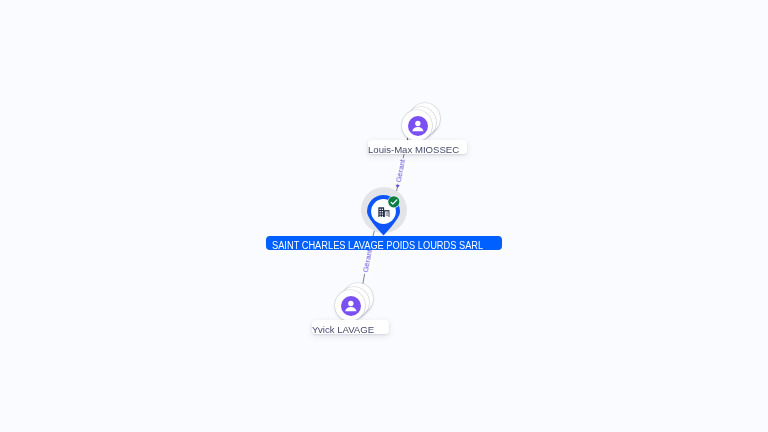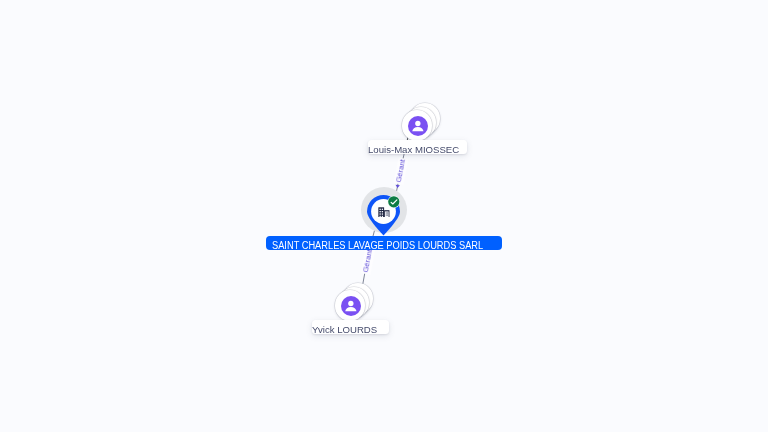--- a/index.html
+++ b/index.html
@@ -112,16 +112,16 @@
       <div class="pcircle" style="left:8.2px;top:-7px;"></div>
       <div class="pcircle" style="left:3.9px;top:-3px;"></div>
       <div class="pcircle" style="left:0;top:0;"></div>
       <div class="avatar" style="left:5.9px;top:5.8px;">
         <svg width="20" height="20" viewBox="0 0 20 20" fill="#ffffff">
           <circle cx="9.85" cy="7.5" r="2.65"></circle>
           <path d="M9.85 10.95 c-3.1 0 -5.4 1.95 -5.65 4.3 h11.3 c-0.25 -2.35 -2.55 -4.3 -5.65 -4.3 z"></path>
         </svg>
       </div>
     </div>
-    <div class="plabel" style="left:312.1px;top:319.8px;width:77px;"><span>Yvick LOURDS</span></div>
+    <div class="plabel" style="left:312.1px;top:319.8px;width:77px;"><span>Yvick LAVAGE</span></div>
   </div>
 
 </div>
 
 </body></html>

